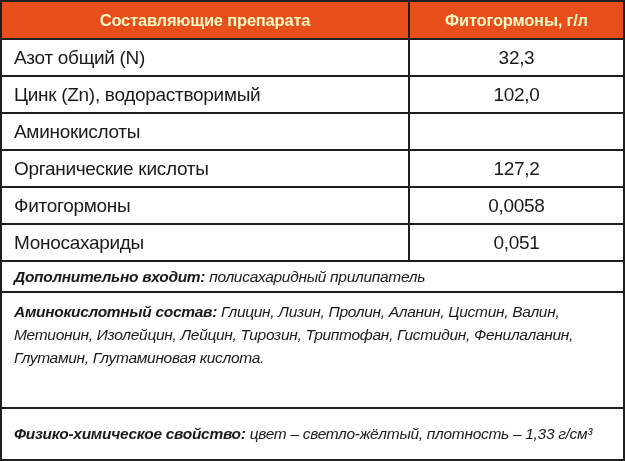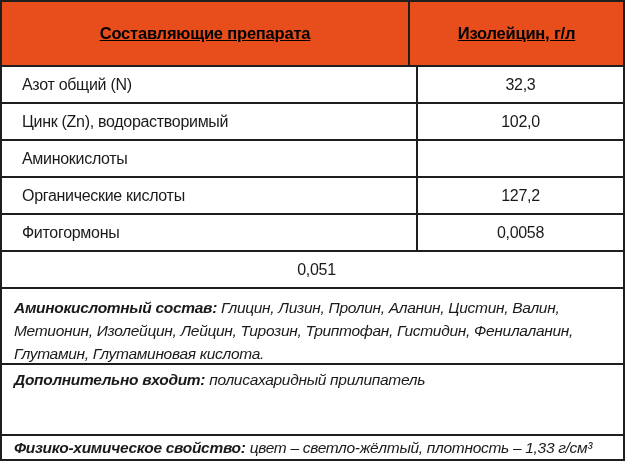--- a/index.html
+++ b/index.html
@@ -17,28 +17,27 @@
     display: flex;
     flex-direction: column;
     font-family: "Liberation Sans", "DejaVu Sans", sans-serif;
     color: #1a1a1a;
     overflow: hidden;
   }
 
   
   .thead {
     display: flex;
-    height: 63px;
+    height: 36px;
     background: #e84e1b;
-    color: #000000;
+    color: #fef9c3;
     font-weight: bold;
     font-size: 16.5px;
     letter-spacing: -0.2px;
     flex: 0 0 auto;
-    text-decoration: underline;
   }
   .thead .hc1 {
     width: 408px;
     border-right: 2px solid #1e1e1e;
     display: flex;
     align-items: center;
     justify-content: center;
   }
   .thead .hc2 {
     flex: 1;
@@ -46,23 +45,22 @@
     align-items: center;
     justify-content: center;
   }
 
   
   .trow {
     display: flex;
     height: 37px;
     border-top: 2px solid #1e1e1e;
     flex: 0 0 auto;
-    font-size: 16px;
+    font-size: 19px;
     letter-spacing: -0.3px;
-    padding-left: 8px;
   }
   .trow .c1 {
     width: 408px;
     border-right: 2px solid #1e1e1e;
     display: flex;
     align-items: center;
     padding-left: 12px;
   }
   .trow .c2 {
     flex: 1;
@@ -99,21 +97,21 @@
     margin-top: 40px;
   }
 </style>
 </head>
 <body>
 
 <div class="table-wrap">
 
   <div class="thead">
     <div class="hc1">Составляющие препарата</div>
-    <div class="hc2">Изолейцин, г/л</div>
+    <div class="hc2">Фитогормоны, г/л</div>
   </div>
 
   <div class="trow">
     <div class="c1">Азот общий (N)</div>
     <div class="c2">32,3</div>
   </div>
   <div class="trow">
     <div class="c1">Цинк (Zn), водорастворимый</div>
     <div class="c2">102,0</div>
   </div>
@@ -122,28 +120,29 @@
   </div>
   <div class="trow">
     <div class="c1">Органические кислоты</div>
     <div class="c2">127,2</div>
   </div>
   <div class="trow">
     <div class="c1">Фитогормоны</div>
     <div class="c2">0,0058</div>
   </div>
   <div class="trow">
+    <div class="c1">Моносахариды</div>
     <div class="c2">0,051</div>
+  </div>
+
+  <div class="note note-extra">
+    <span><span class="lbl">Дополнительно входит:</span><span> полисахаридный прилипатель</span></span>
   </div>
 
   <div class="note note-amino">
     <span class="lbl">Аминокислотный состав:</span><span> Глицин, Лизин, Пролин, Аланин, Цистин, Валин, Метионин, Изолейцин, Лейцин, Тирозин, Триптофан, Гистидин, Фенилаланин, Глутамин, Глутаминовая кислота.</span>
-  </div>
-
-  <div class="note note-extra">
-    <span><span class="lbl">Дополнительно входит:</span><span> полисахаридный прилипатель</span></span>
   </div>
 
   <div class="note note-phys">
     <span><span class="lbl">Физико-химическое свойство:</span><span> цвет – светло-жёлтый, плотность – 1,33 г/см³</span></span>
   </div>
 
 </div>
 
 </body></html>

